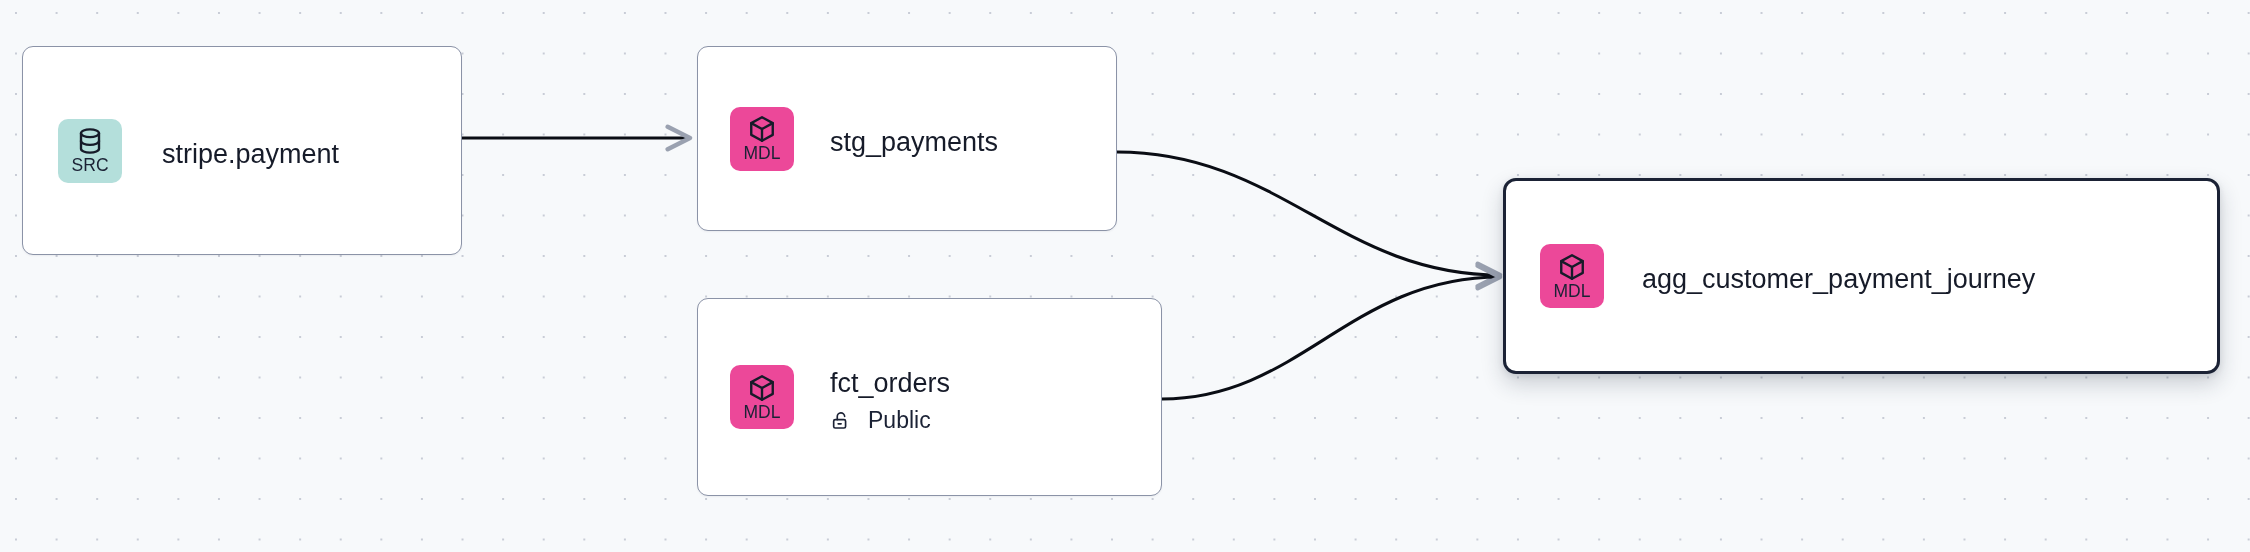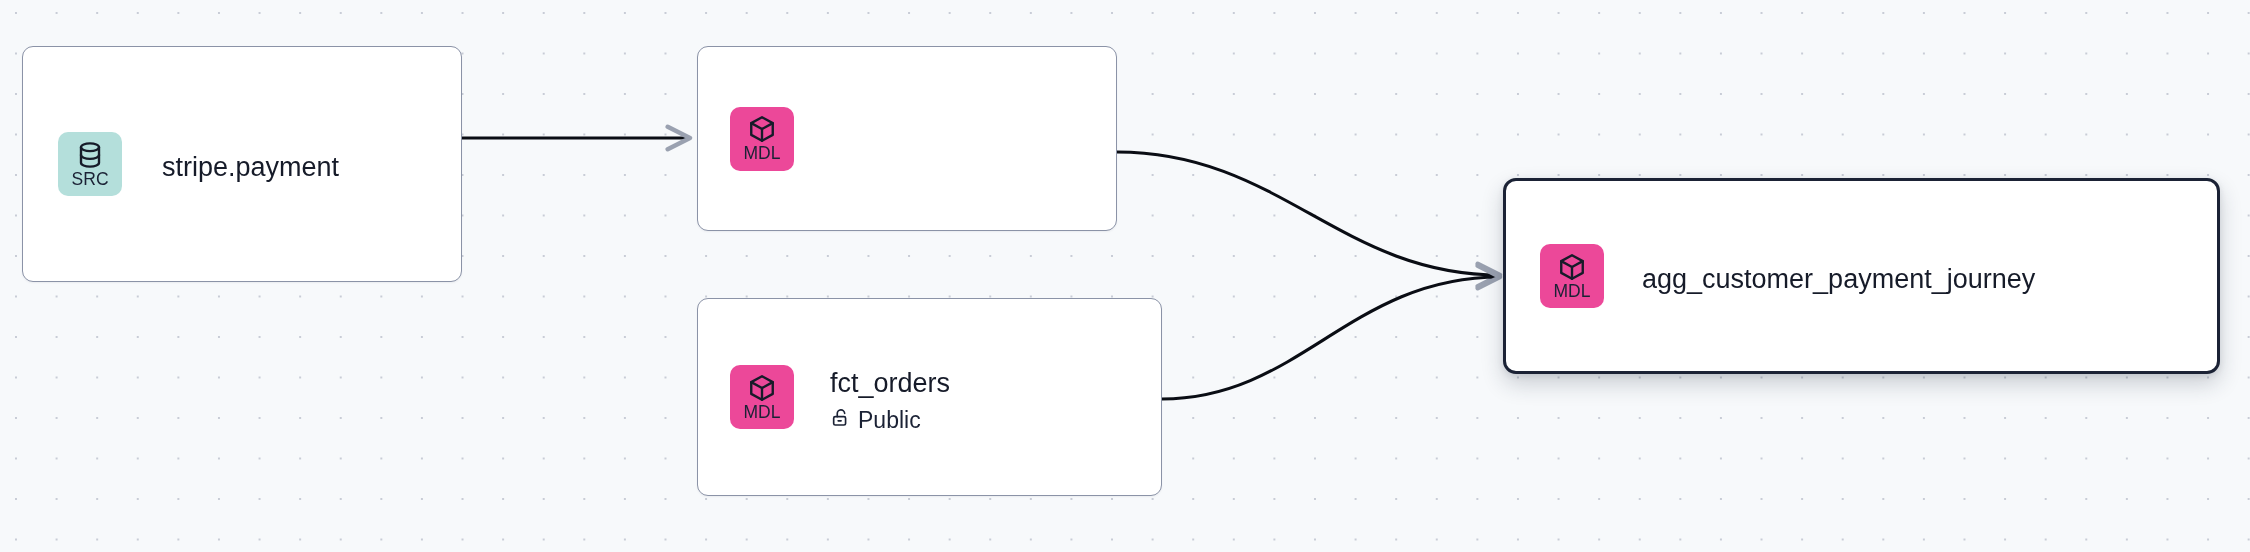--- a/index.html
+++ b/index.html
@@ -84,22 +84,22 @@
   .node-title {
     font-size: 27px;
     line-height: 1.18;
     color: #161b29;
     white-space: nowrap;
     font-family: "Liberation Sans", sans-serif;
     margin-top: 8px;
   }
   .node-sub {
     display: flex;
-    align-items: flex-start;
-    gap: 7px;
+    align-items: center;
+    gap: 17px;
     font-size: 23px;
     line-height: 1.2;
     color: #1b2235;
     margin-top: 7px;
     white-space: nowrap;
   }
   .sub-icon { display: block; line-height: 0; }
 </style>
 </head>
 <body>
@@ -113,21 +113,21 @@
       </marker>
     </defs>
 
     <path d="M 462 138 L 690 138" fill="none" stroke="#0a0d14" stroke-width="3.1" marker-end="url(#arw)"></path>
 
     <path d="M 1117 152 C 1280 152, 1340 275, 1500 275" fill="none" stroke="#0a0d14" stroke-width="3.1" marker-end="url(#arw)"></path>
 
     <path d="M 1162 399 C 1300 399, 1350 277, 1500 277" fill="none" stroke="#0a0d14" stroke-width="3.1" marker-end="url(#arw)"></path>
   </svg>
 
-  <div class="node" style="left:22px; top:46px; width:440px; height:236px; padding-left:35px; gap:40px;">
+  <div class="node" style="left:22px; top:46px; width:440px; height:209px; padding-left:35px; gap:40px;">
     <div class="badge src">
       <span class="badge-icon">
         <svg width="30" height="30" viewBox="0 0 24 24" fill="none" stroke="#161b29" stroke-width="1.9" stroke-linecap="round" stroke-linejoin="round">
           <ellipse cx="12" cy="5.8" rx="7.2" ry="3.1"></ellipse>
           <path d="M4.8 5.8 V 18.2 C 4.8 19.9 8 21.3 12 21.3 C 16 21.3 19.2 19.9 19.2 18.2 V 5.8"></path>
           <path d="M4.8 12 C 4.8 13.7 8 15.1 12 15.1 C 16 15.1 19.2 13.7 19.2 12"></path>
         </svg>
       </span>
       <span class="badge-label">SRC</span>
     </div>
@@ -139,20 +139,23 @@
   <div class="node" style="left:697px; top:46px; width:420px; height:185px; padding-left:32px; gap:36px;">
     <div class="badge mdl">
       <span class="badge-icon">
         <svg width="30" height="30" viewBox="0 0 24 24" fill="none" stroke="#161b29" stroke-width="1.9" stroke-linecap="round" stroke-linejoin="round">
           <path d="M12 2.6 L 20.6 7.3 L 20.6 16.7 L 12 21.4 L 3.4 16.7 L 3.4 7.3 Z"></path>
           <path d="M3.4 7.3 L 12 12 L 20.6 7.3"></path>
           <path d="M12 12 L 12 21.4"></path>
         </svg>
       </span>
       <span class="badge-label">MDL</span>
+    </div>
+    <div class="node-body">
+      <div class="node-title">stg_payments</div>
     </div>
   </div>
 
   <div class="node" style="left:697px; top:298px; width:465px; height:198px; padding-left:32px; gap:36px;">
     <div class="badge mdl">
       <span class="badge-icon">
         <svg width="30" height="30" viewBox="0 0 24 24" fill="none" stroke="#161b29" stroke-width="1.9" stroke-linecap="round" stroke-linejoin="round">
           <path d="M12 2.6 L 20.6 7.3 L 20.6 16.7 L 12 21.4 L 3.4 16.7 L 3.4 7.3 Z"></path>
           <path d="M3.4 7.3 L 12 12 L 20.6 7.3"></path>
           <path d="M12 12 L 12 21.4"></path>

